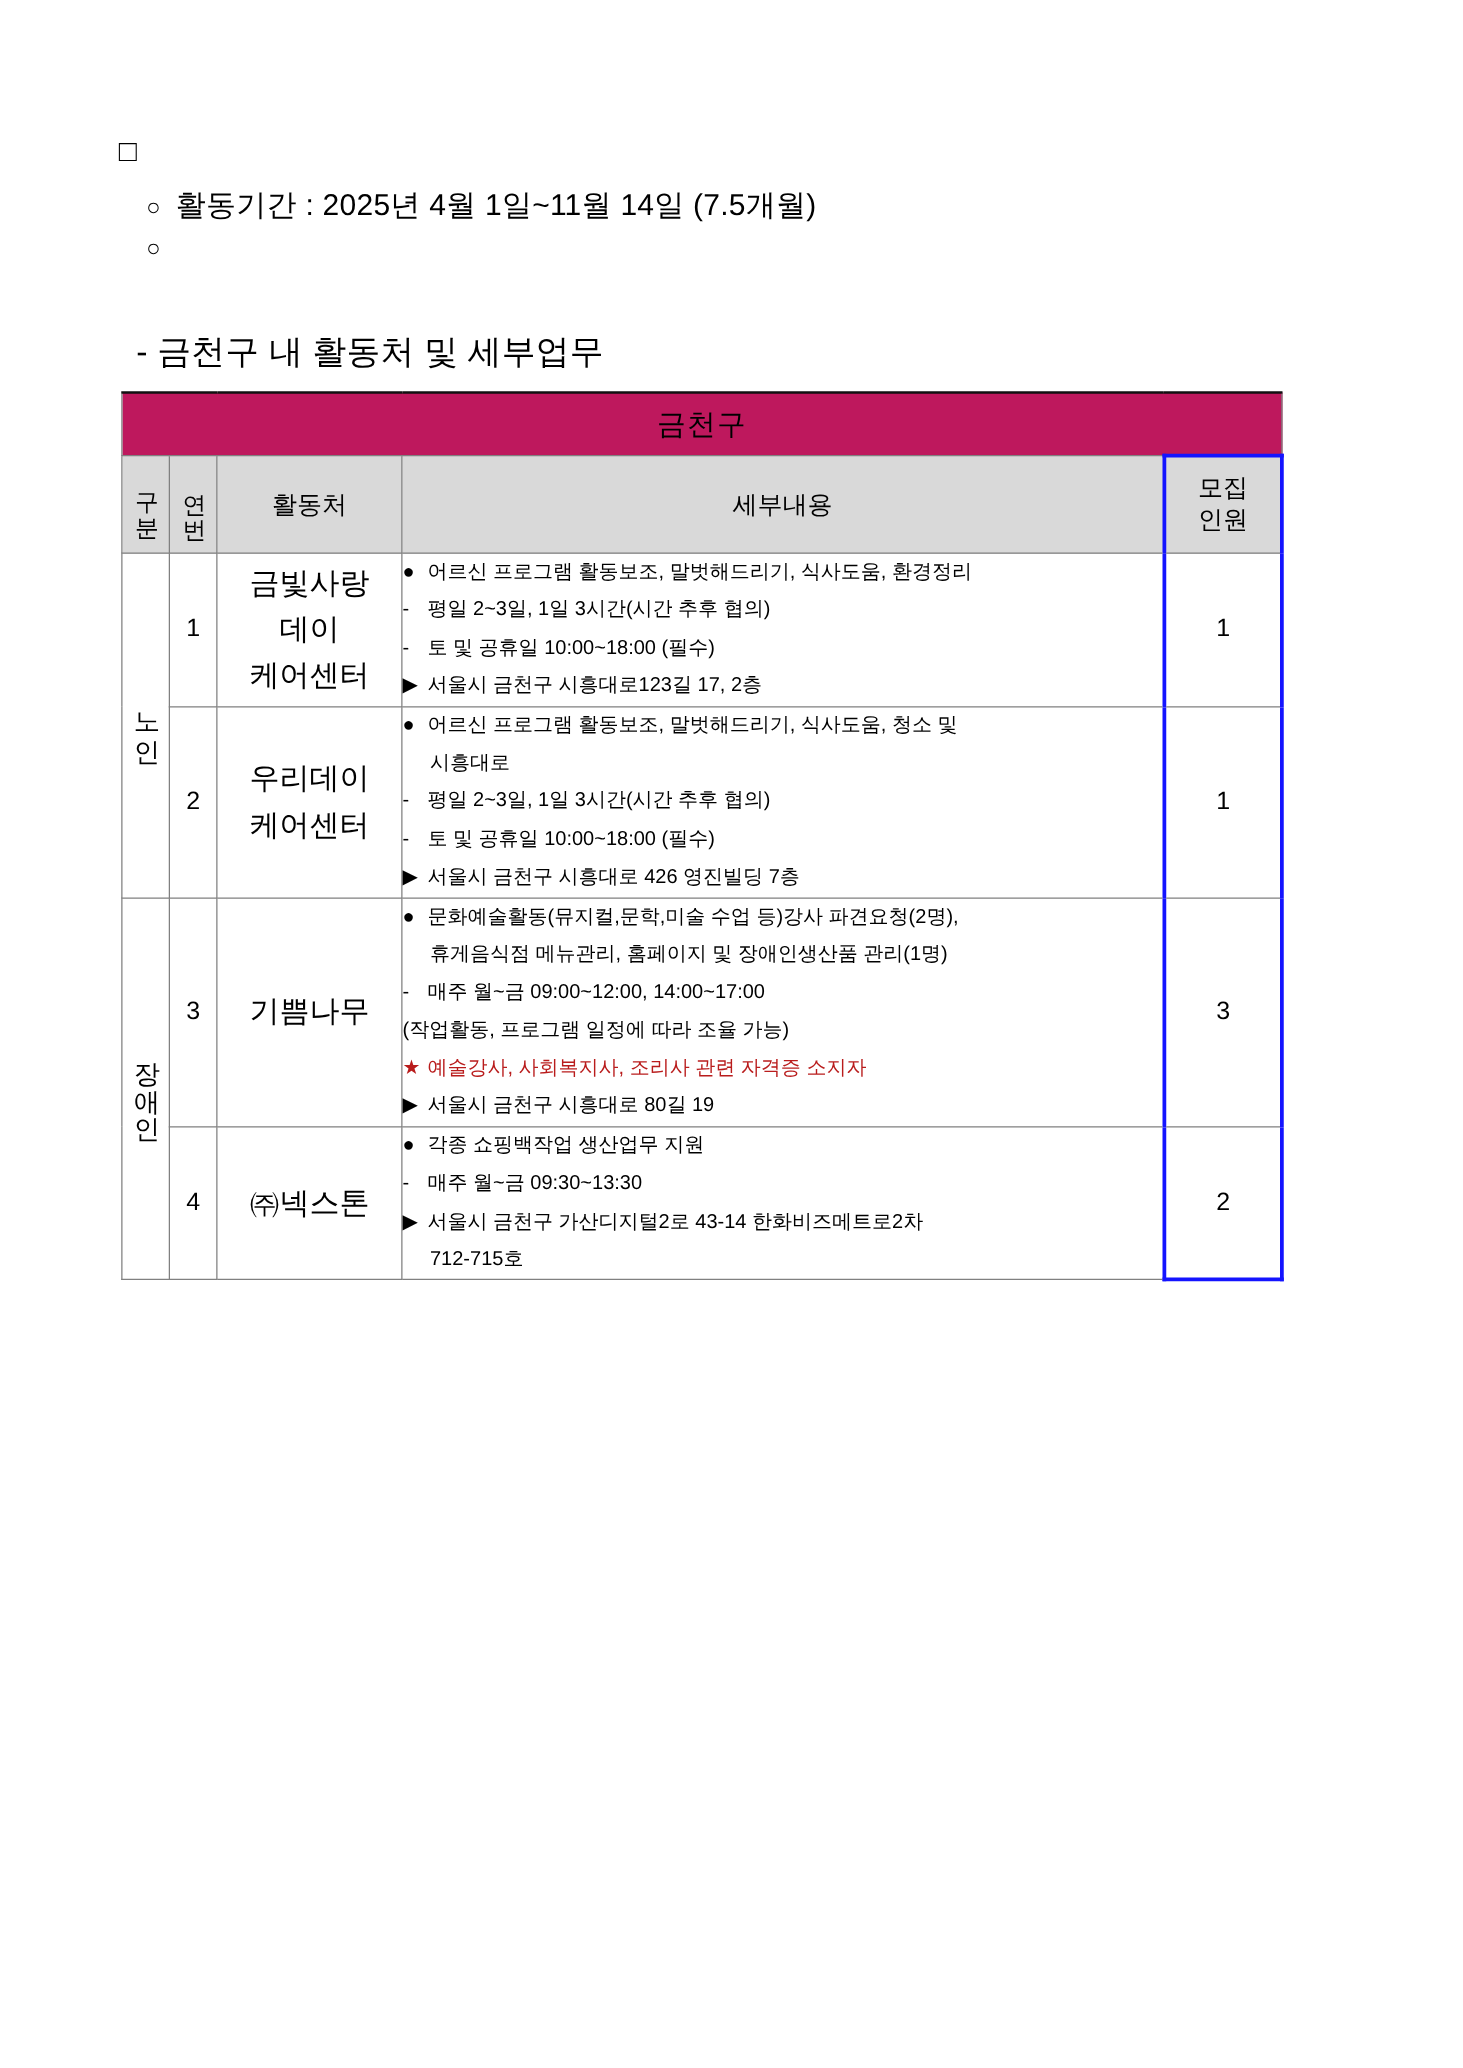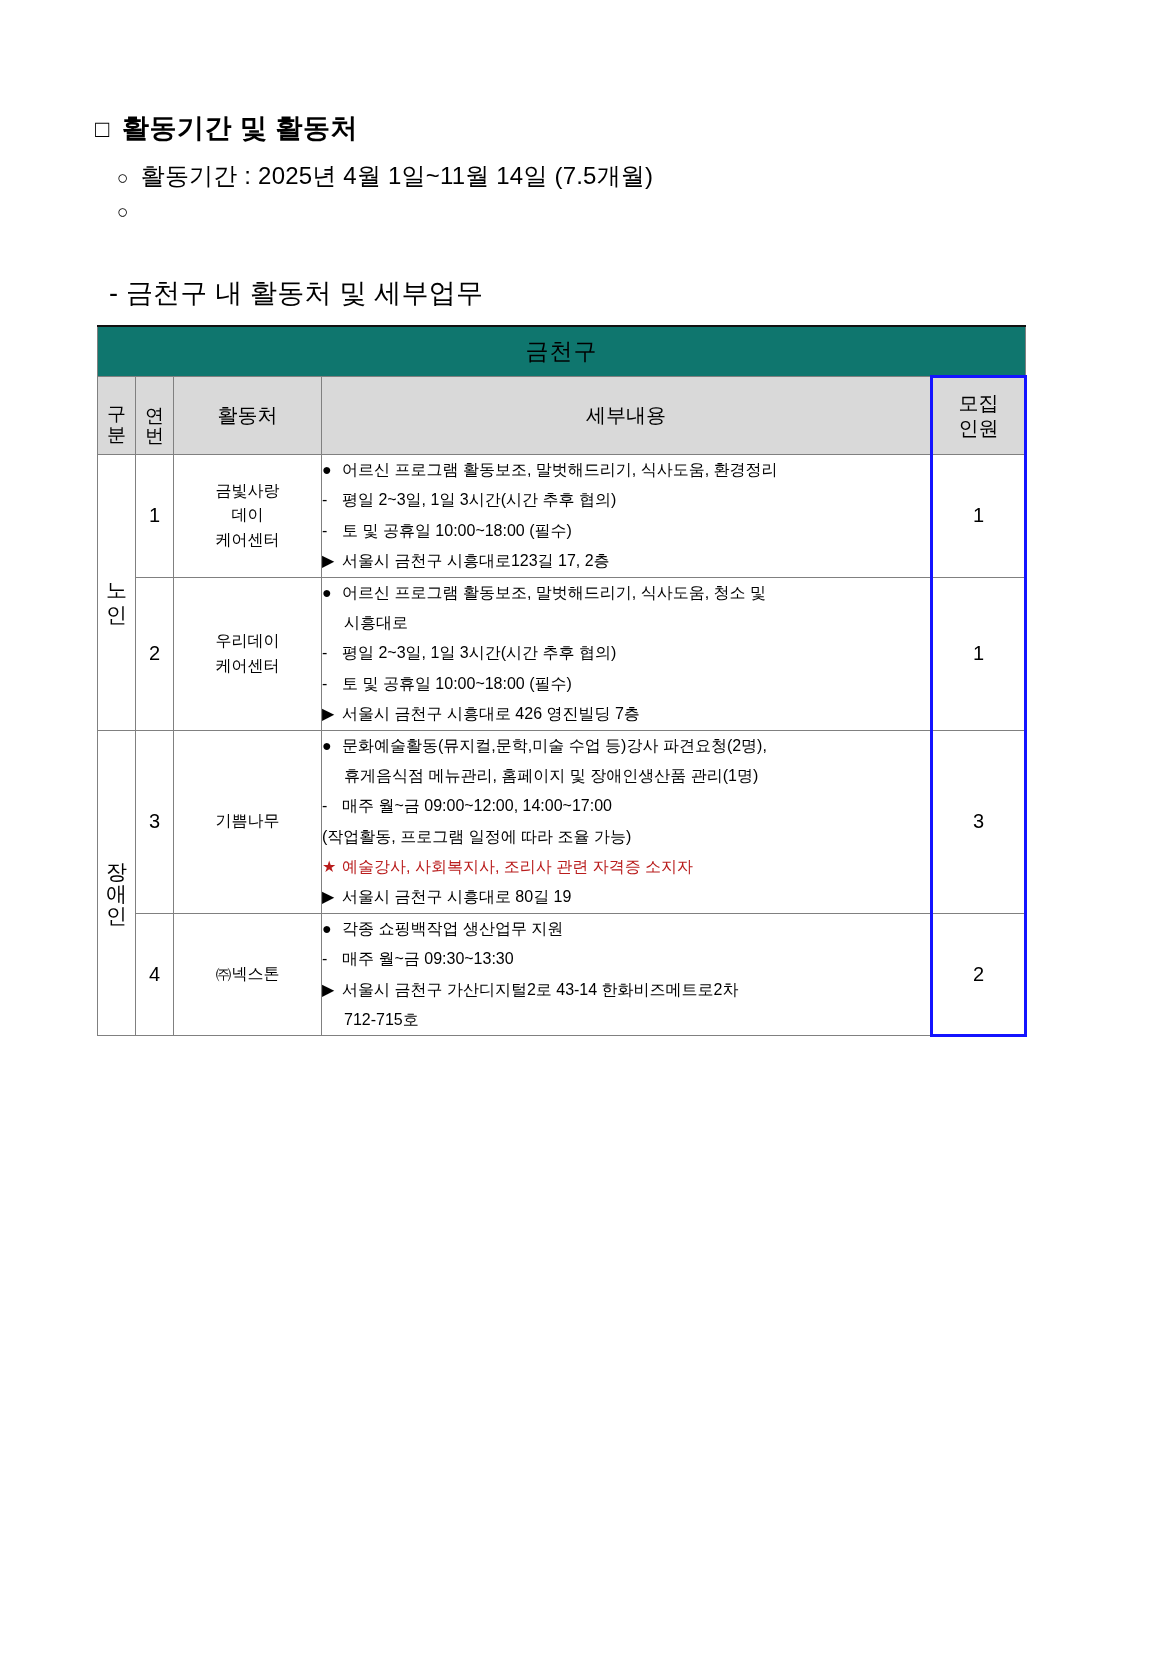--- a/index.html
+++ b/index.html
@@ -65,21 +65,21 @@
     border: 1px solid #808080;
     padding: 0;
     font-weight: 400;
     vertical-align: middle;
   }
   table.main tr:first-child th {
     border-top: 2px solid #111;
   }
 
   .title-row th {
-    background: #0f766e;
+    background: #be185d;
     text-align: center;
     font-size: 23px;
     font-weight: 700;
     height: 48px;
     letter-spacing: 1px;
   }
   .head-row th {
     background: #d9d9d9;
     text-align: center;
     font-size: 20px;
@@ -117,21 +117,21 @@
     font-size: 21px;
     width: 38px;
   }
   td.idx {
     text-align: center;
     font-size: 20px;
     width: 38px;
   }
   td.place {
     text-align: center;
-    font-size: 16px;
+    font-size: 24px;
     line-height: 1.55;
     width: 148px;
     padding: 4px 2px;
   }
   td.detail {
     font-size: 16px;
     line-height: 1.9;
     padding: 16px 8px 16px 16px;
     text-align: left;
   }
@@ -155,21 +155,20 @@
     width: 20px;
   }
 </style>
 </head>
 <body>
 
 <div class="page">
 
   <div class="h-square">
     <span class="bullet-sq">□</span>
-    <span>활동기간 및 활동처</span>
   </div>
 
   <div class="h-circle">
     <span class="bullet-ci">○</span>
     <span>활동기간 : 2025년 4월 1일~11월 14일 (7.5개월)</span>
   </div>
 
   <div class="h-circle">
     <span class="bullet-ci">○</span>
   </div>

